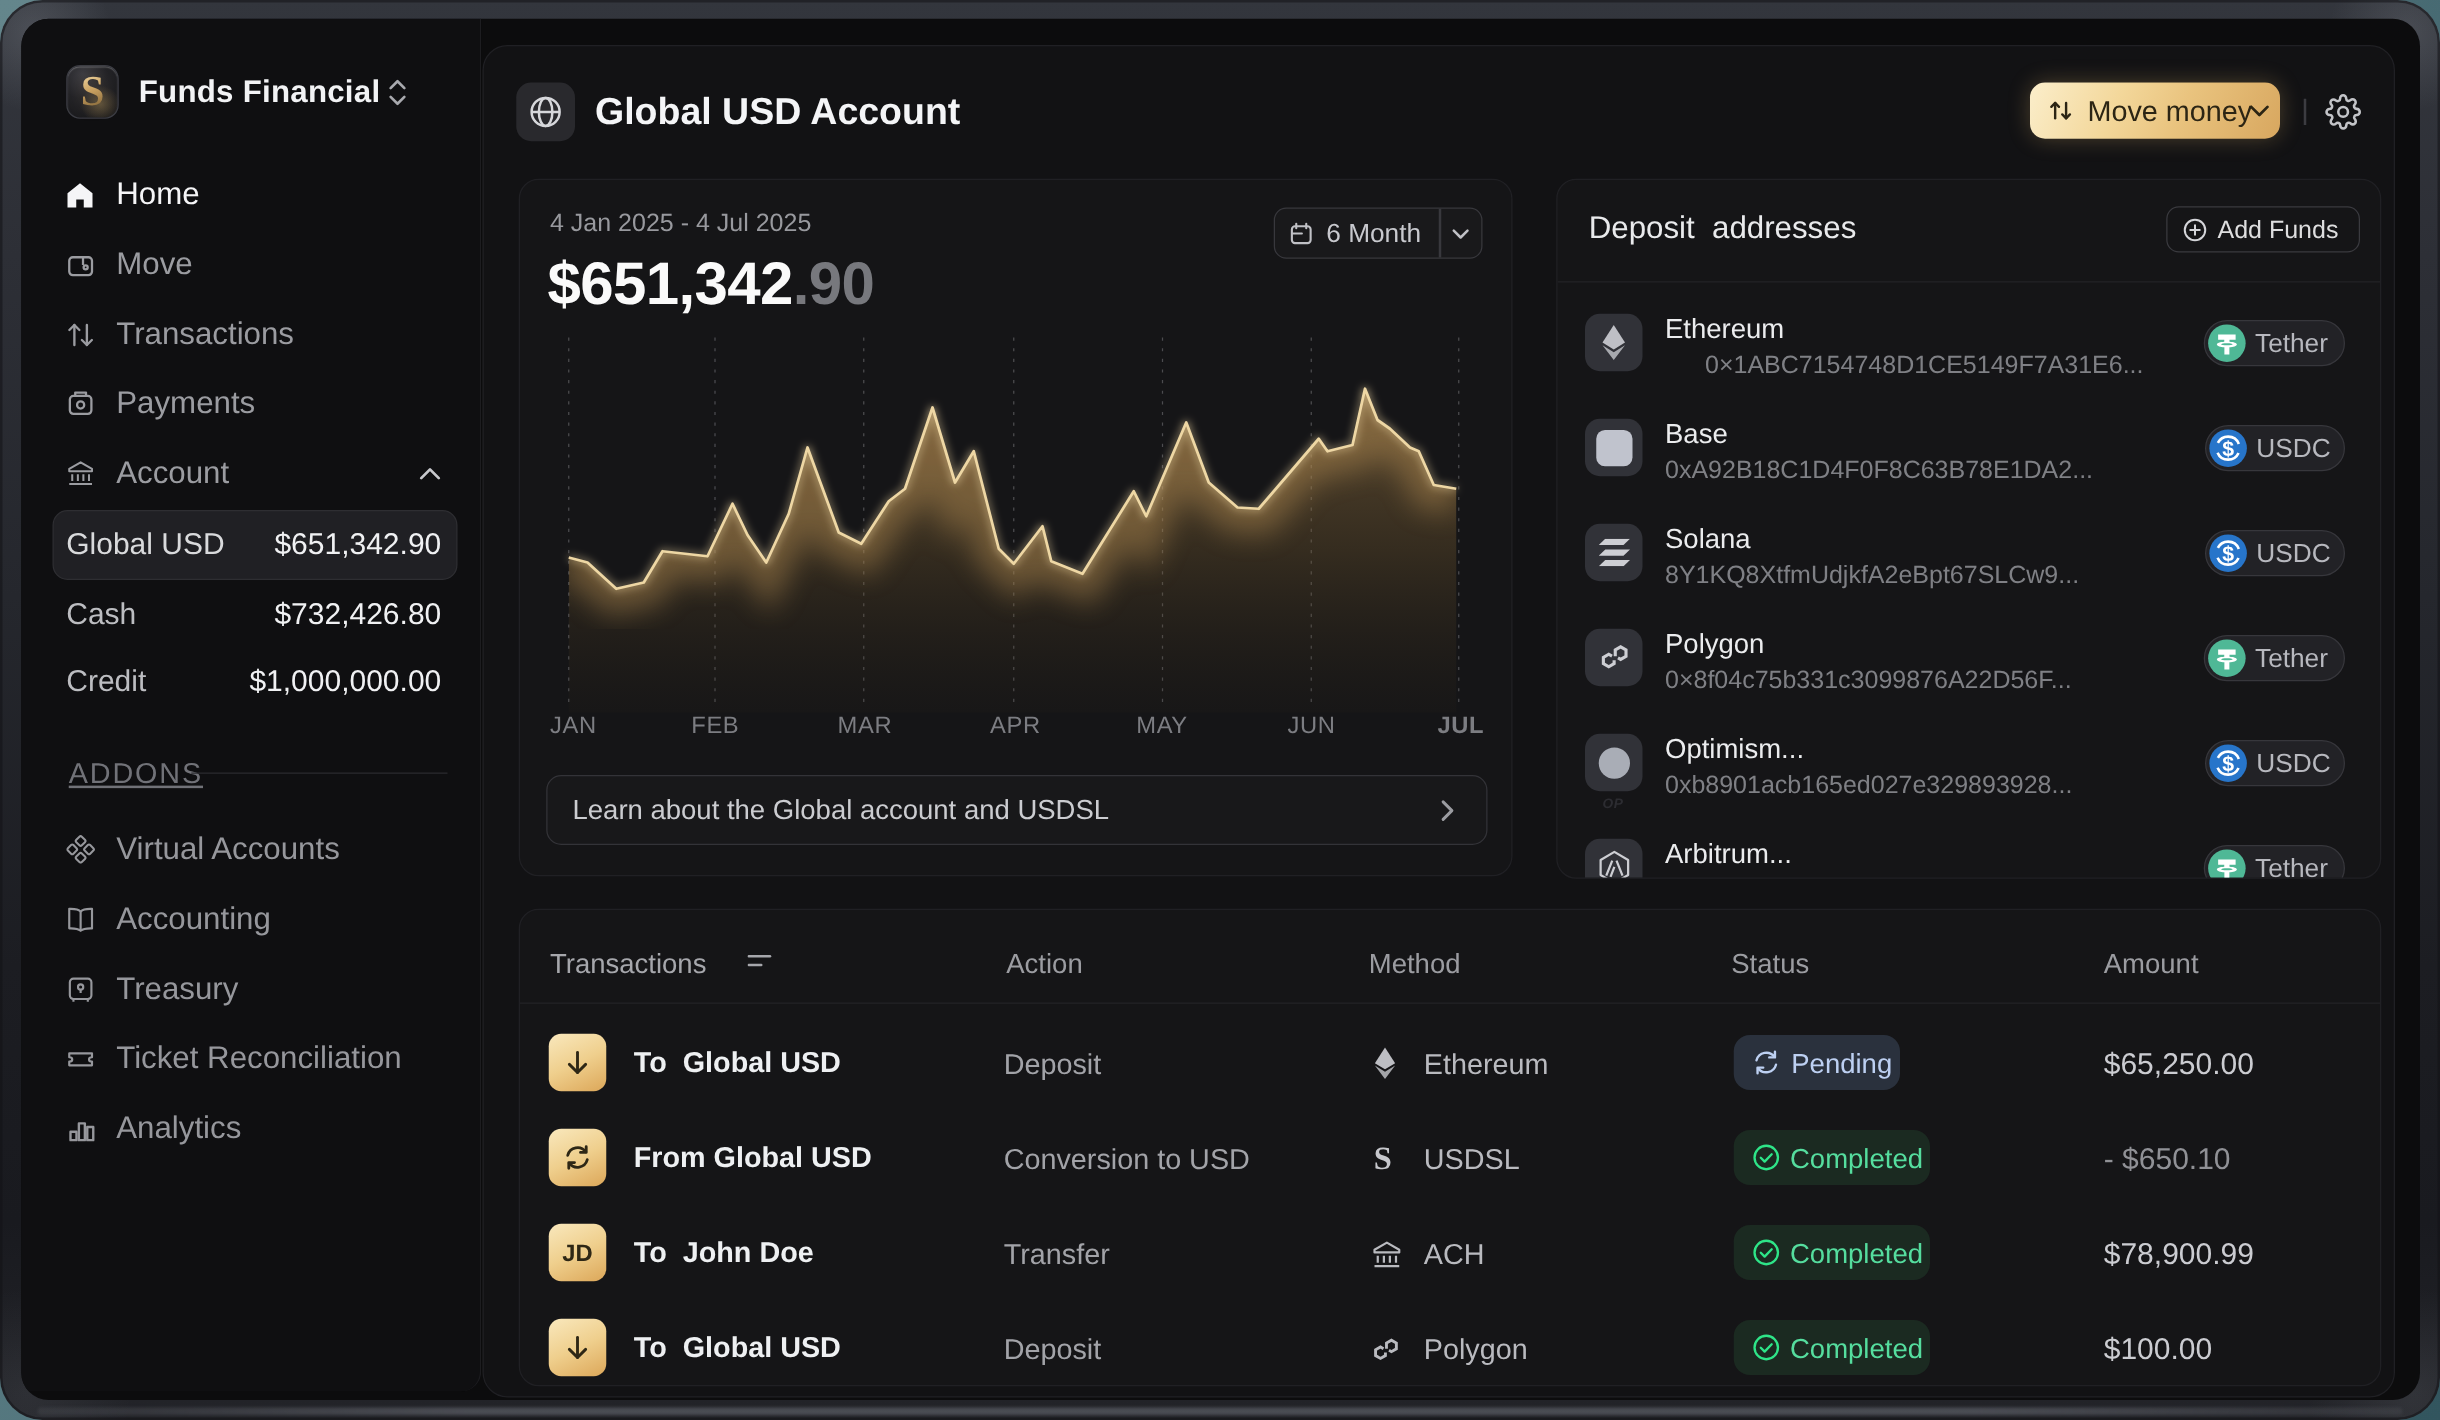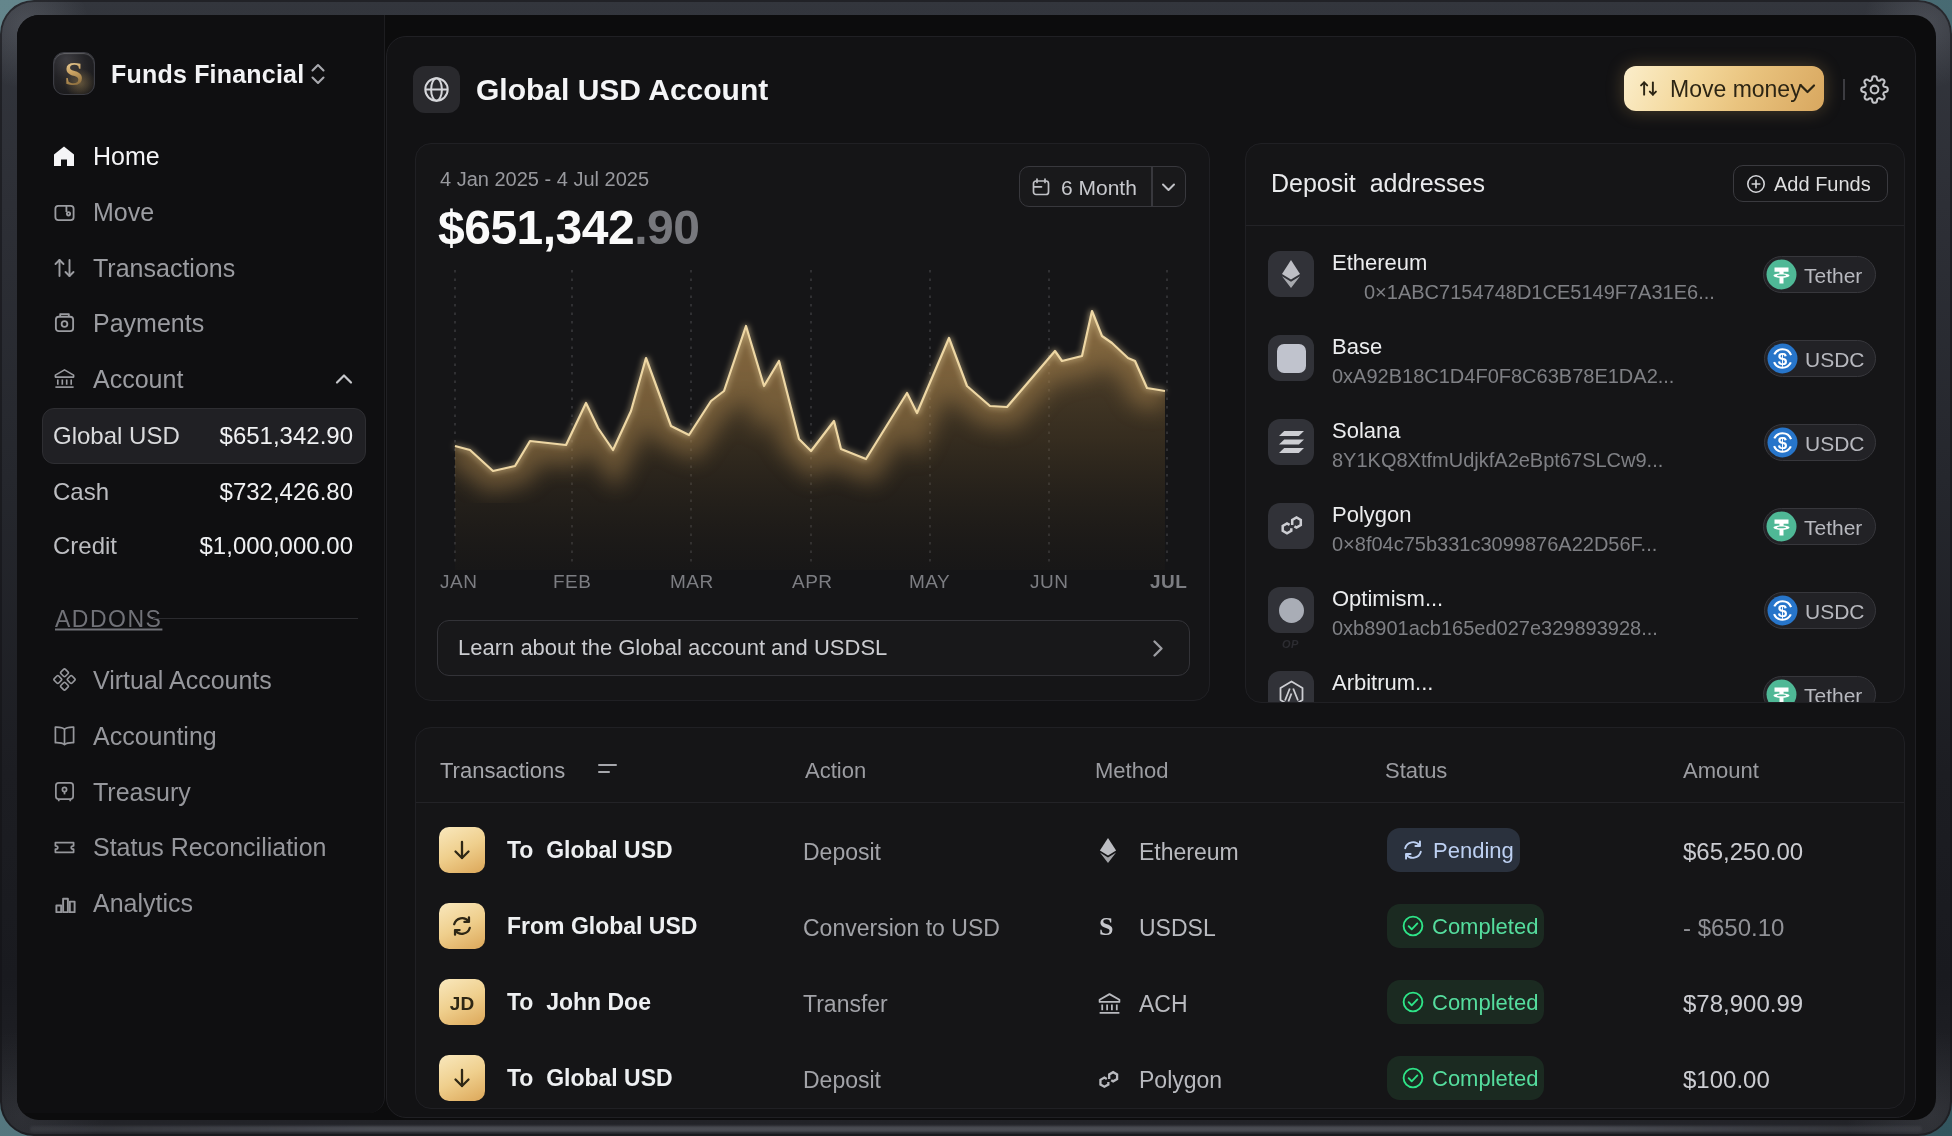--- a/index.html
+++ b/index.html
@@ -108,21 +108,21 @@
     <rect x="3" y="3" width="18" height="17" rx="3"></rect>
     <circle cx="12" cy="10" r="2.2"></circle>
         <path d="M12 12.2 L12 15"></path>
     <path d="M6 20 L6 22.3 M18 20 L18 22.3"></path>
   </svg>
   <div class="t" style="left:93px; top:792px; font-size:25px; color:#96979c;">Treasury</div>
 
   <svg style="position:absolute; left:53px; top:836px;" width="23" height="23" viewBox="0 0 24 24" fill="none" stroke="#96979c" stroke-width="1.8" stroke-linejoin="round">
     <path d="M2.5 7 L21.5 7 L21.5 10.2 C20 10.2 19 11 19 12 C19 13 20 13.8 21.5 13.8 L21.5 17 L2.5 17 L2.5 13.8 C4 13.8 5 13 5 12 C5 11 4 10.2 2.5 10.2 Z"></path>
   </svg>
-  <div class="t" style="left:93px; top:847px; font-size:25px; color:#96979c;">Status Reconciliation</div>
+  <div class="t" style="left:93px; top:847px; font-size:25px; color:#96979c;">Ticket Reconciliation</div>
 
   <svg style="position:absolute; left:54px; top:892px;" width="23" height="23" viewBox="0 0 24 24" fill="none" stroke="#96979c" stroke-width="2" stroke-linejoin="round">
     <rect x="2.5" y="14" width="5" height="7"></rect>
     <rect x="9.5" y="7" width="5" height="14"></rect>
     <rect x="16.5" y="10" width="5" height="11"></rect>
   </svg>
   <div class="t" style="left:93px; top:903px; font-size:25px; color:#96979c;">Analytics</div>
 
   <div class="panel"></div>
 

